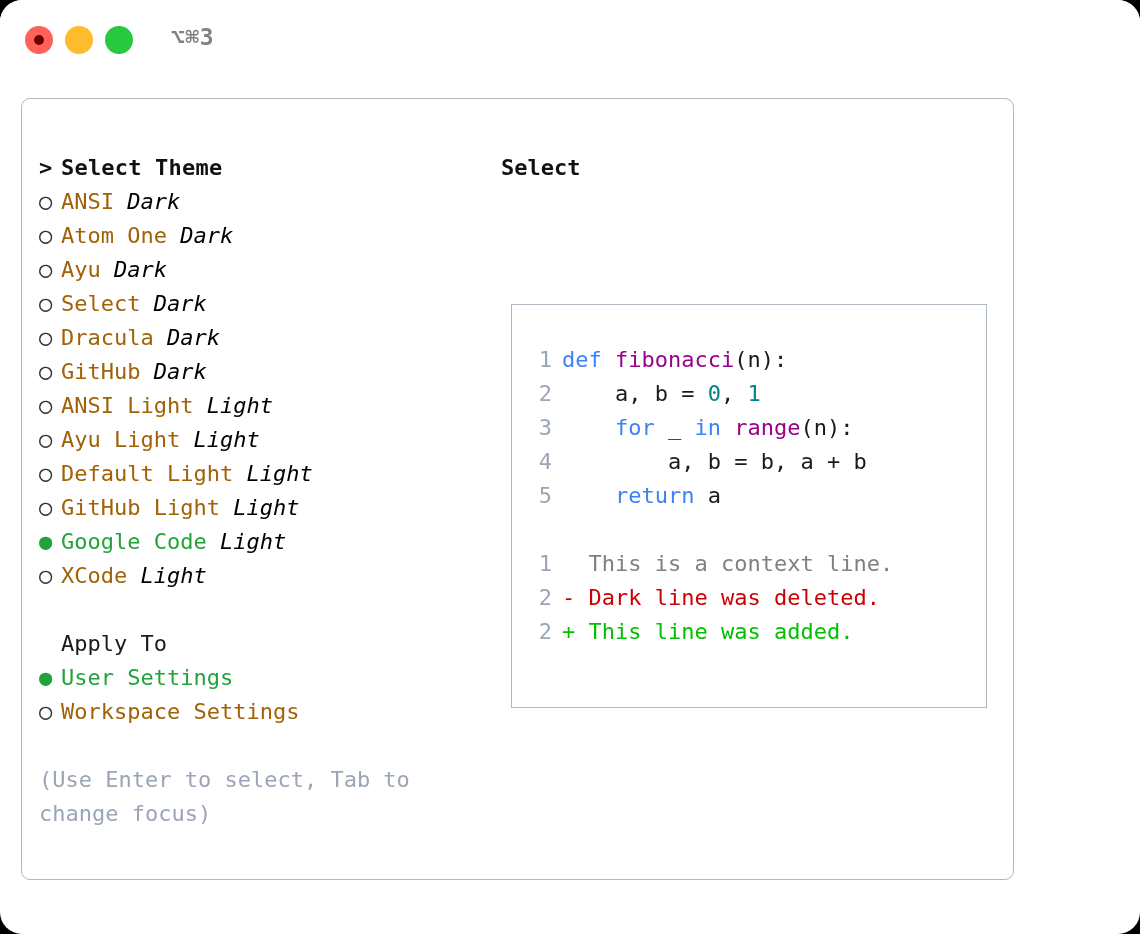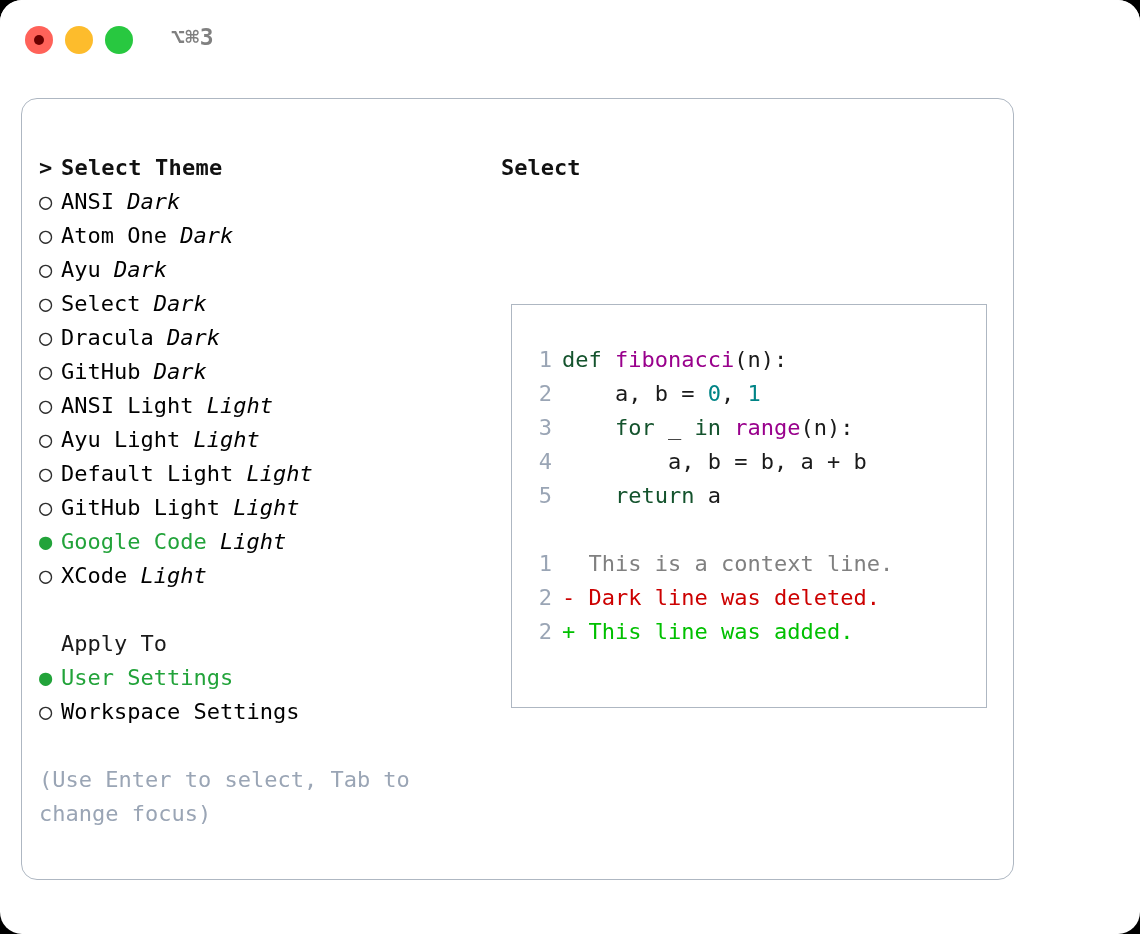--- a/index.html
+++ b/index.html
@@ -59,21 +59,21 @@
     white-space: pre;
   }
   
   #dialog {
     position: absolute;
     left: 21px;
     top: 98px;
     width: 993px;
     height: 782px;
     border: 1.5px solid #aeb7c2;
-    border-radius: 16px;
+    border-radius: 9px;
     background: #ffffff;
     box-sizing: border-box;
   }
   
   #left-col {
     position: absolute;
     left: 17px;
     top: 52px;
     width: 440px;
   }
@@ -95,21 +95,21 @@
     color: #2f2f2f;
   }
   .bullet.on { color: #22a33a; }
   .caret {
     display: inline-block;
     width: 22px;
     color: #111111;
     font-weight: bold;
   }
   .spacer-cell { display: inline-block; width: 22px; }
-  .item-name { color: #000000; }
+  .item-name { color: #a16207; }
   .item-name.selected { color: #22a33a; }
   .item-tag { color: #000000; font-style: italic; }
   .gap { height: 34px; }
   .hint {
     font-size: 22px;
     line-height: 34px;
     color: #9aa5b5;
     white-space: pre-wrap;
     width: 420px;
   }
@@ -151,21 +151,21 @@
     white-space: pre;
   }
   .lineno {
     display: inline-block;
     width: 26px;
     text-align: right;
     color: #9aa5b5;
     margin-right: 10px;
   }
   .blank-line { height: 34px; }
-  .tok-kw   { color: #14532d; }
+  .tok-kw   { color: #3b82f6; }
   .tok-fn   { color: #99008c; }
   .tok-num  { color: #008486; }
   .tok-txt  { color: #1a1a1a; }
   .diff-ctx { color: #808080; margin-top: 28px; }
   .diff-del { color: #cc0000; }
   .diff-add { color: #00c000; }
 </style>
 </head>
 <body>
 

